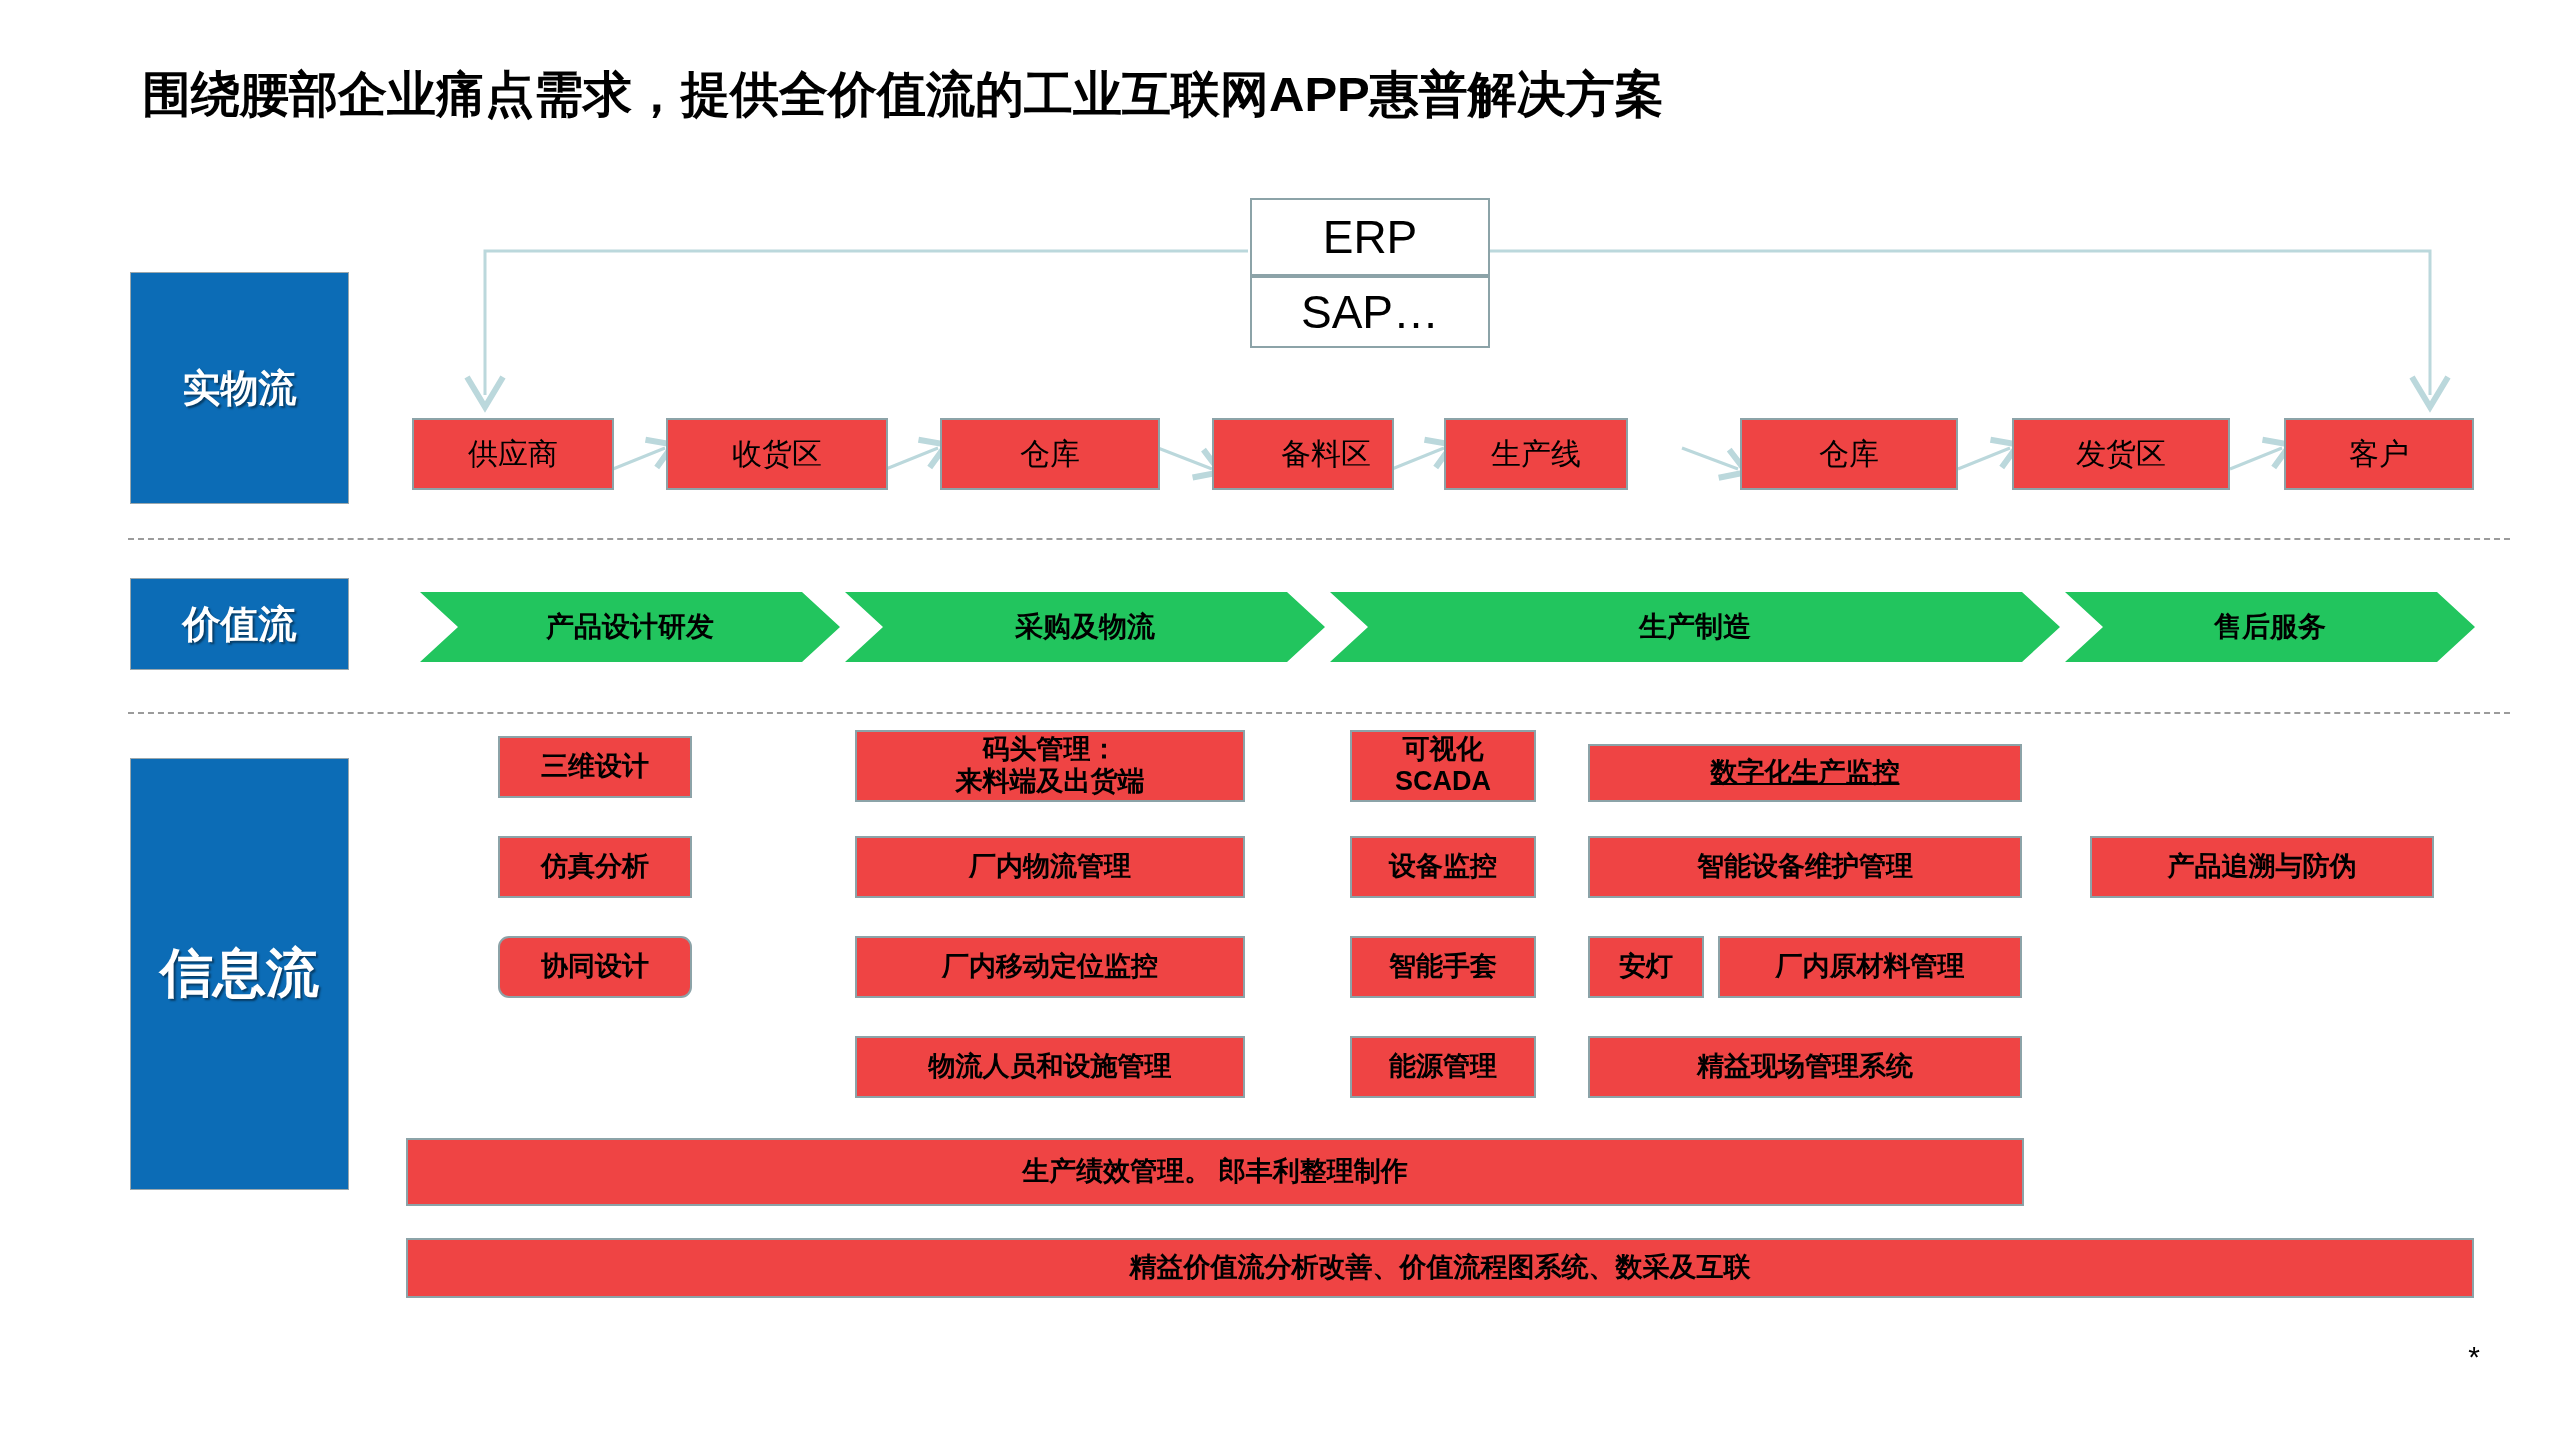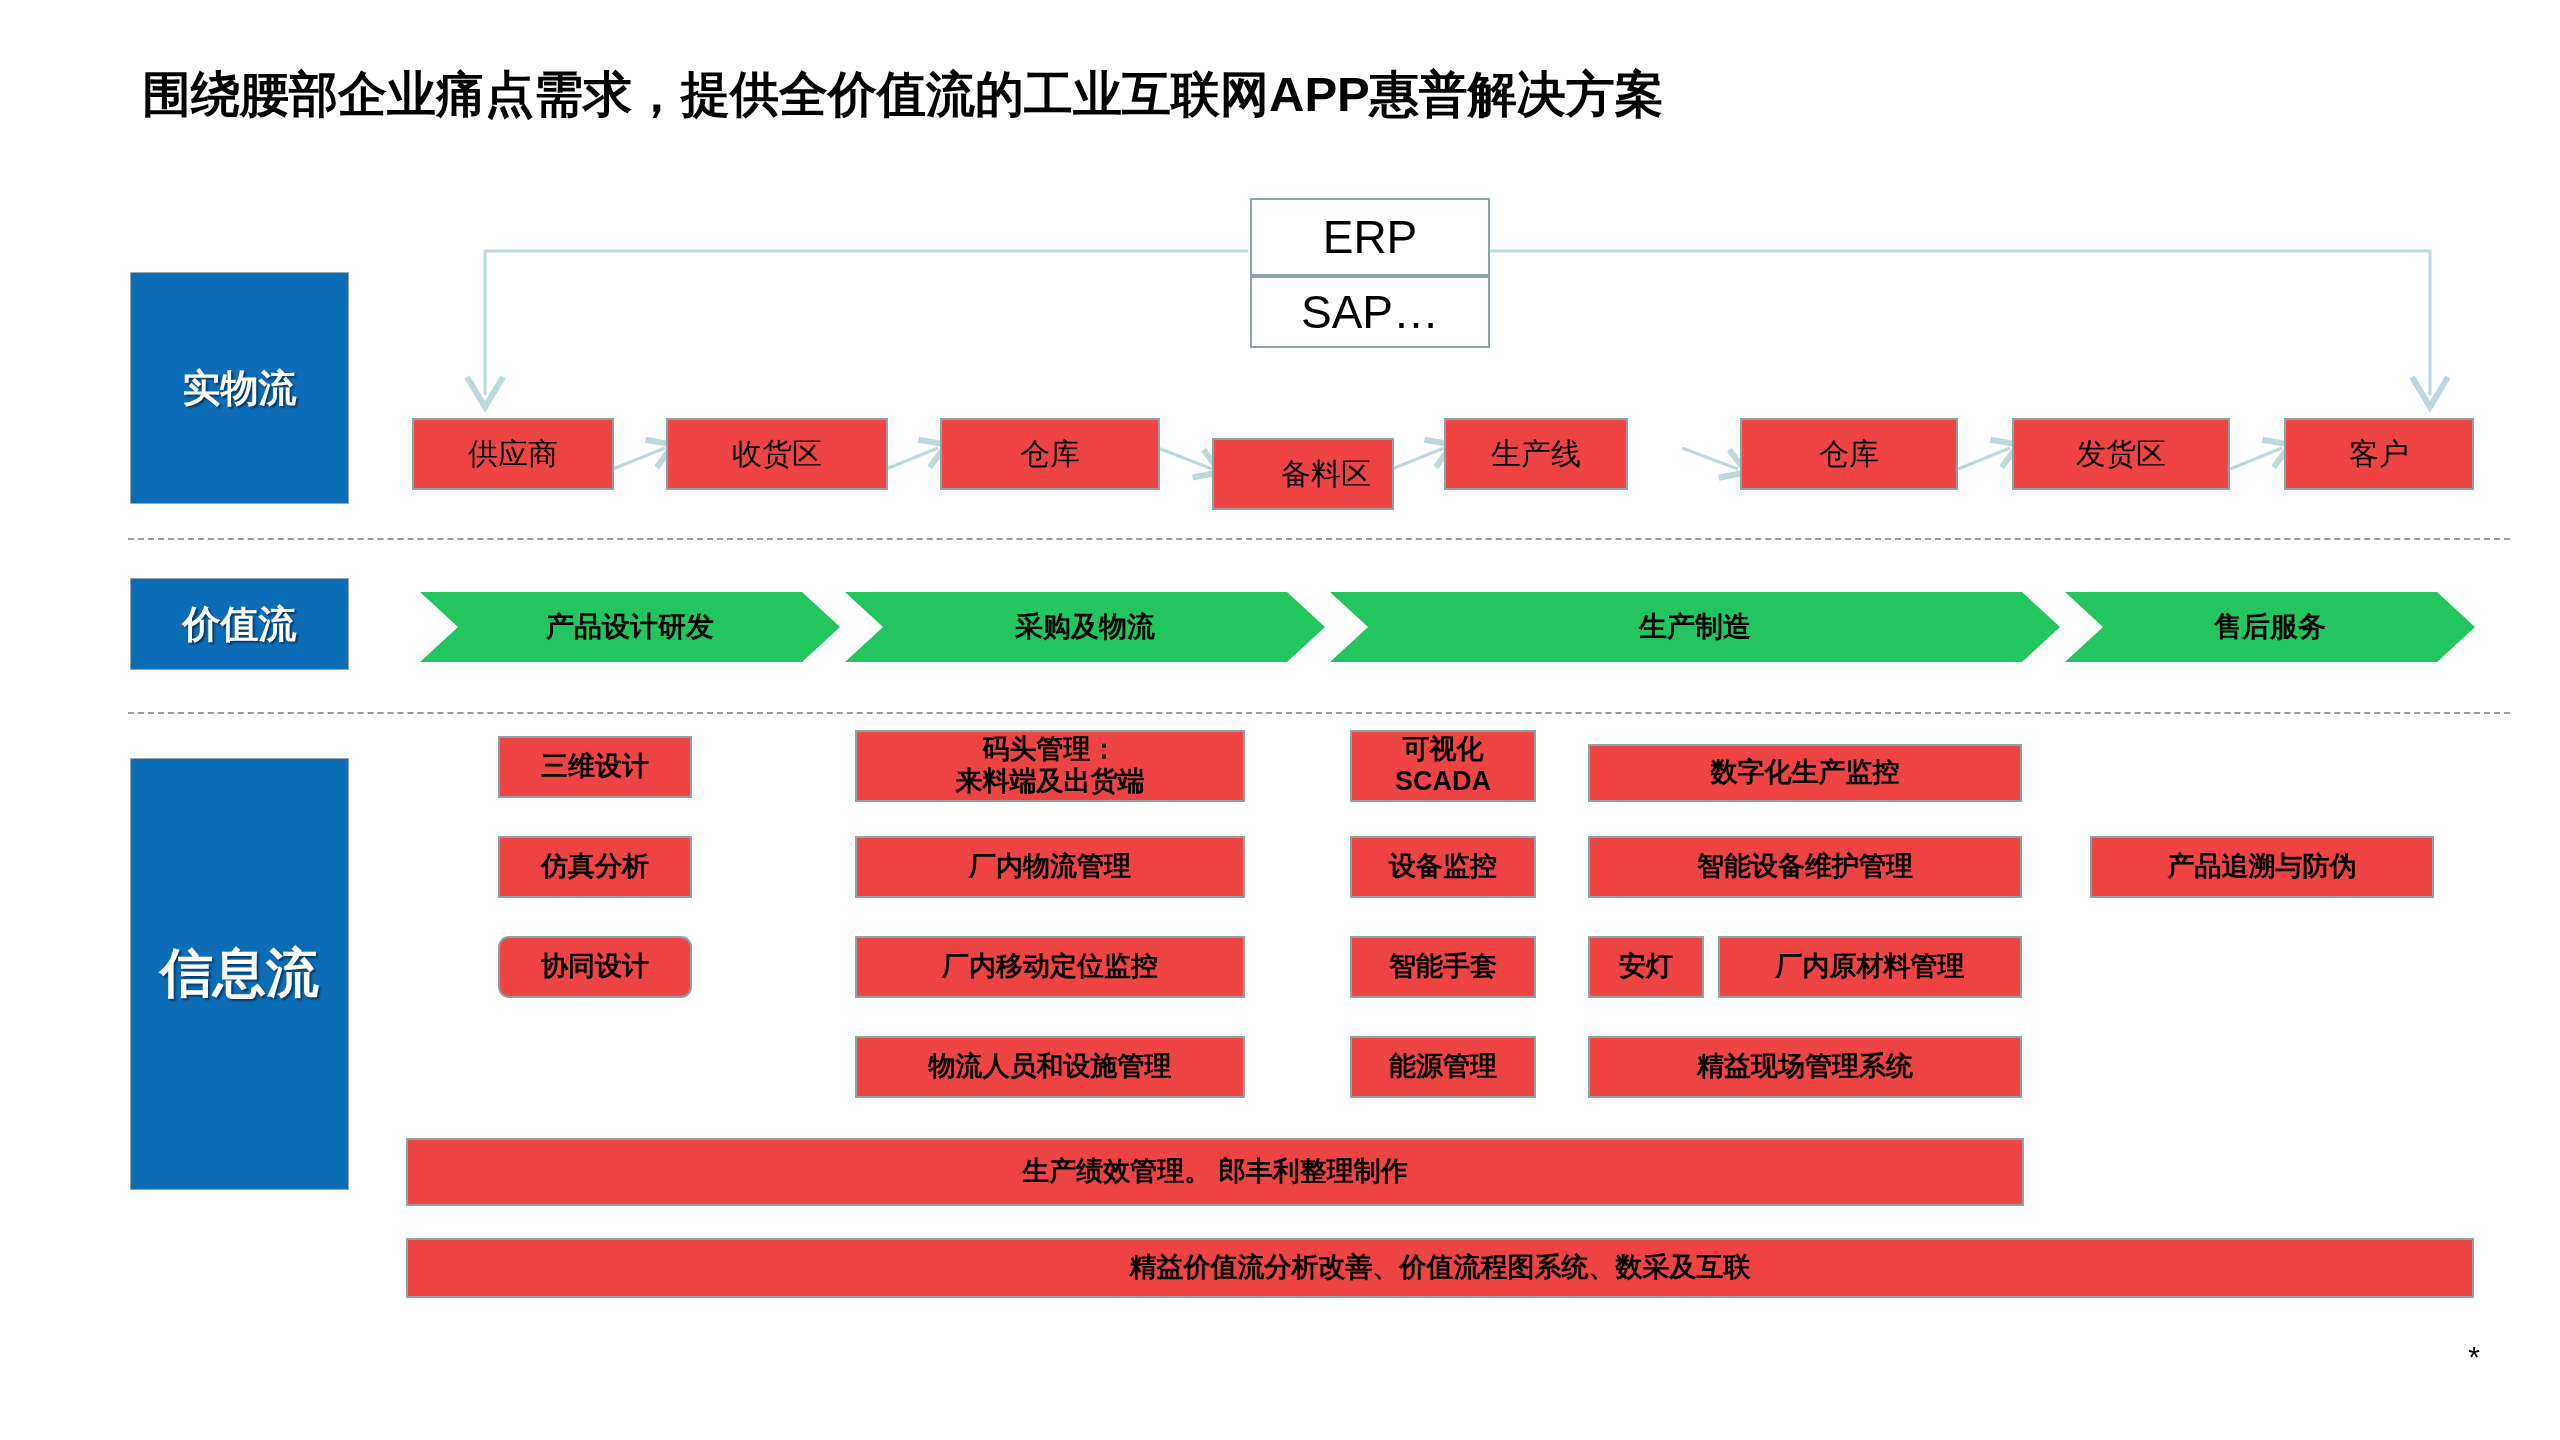--- a/index.html
+++ b/index.html
@@ -114,21 +114,21 @@
   <div class="rowlabel" id="label-physical">实物流</div>
   <div class="rowlabel" id="label-value">价值流</div>
   <div class="rowlabel" id="label-info">信息流</div>
 
   <div class="white-box" style="left:1250px;top:198px;width:240px;height:78px;">ERP</div>
   <div class="white-box" style="left:1250px;top:276px;width:240px;height:72px;">SAP…</div>
 
   <div class="node pnode" style="left:412px;top:418px;width:202px;height:72px;">供应商</div>
   <div class="node pnode" style="left:666px;top:418px;width:222px;height:72px;">收货区</div>
   <div class="node pnode" style="left:940px;top:418px;width:220px;height:72px;">仓库</div>
-  <div class="node pnode" style="left:1212px;top:438px;width:182px;height:72px;padding-left:46px;">备料区</div>
+  <div class="node pnode" style="left:1212px;top:418px;width:182px;height:72px;padding-left:46px;">备料区</div>
   <div class="node pnode" style="left:1444px;top:418px;width:184px;height:72px;">生产线</div>
   <div class="node pnode" style="left:1740px;top:418px;width:218px;height:72px;">仓库</div>
   <div class="node pnode" style="left:2012px;top:418px;width:218px;height:72px;">发货区</div>
   <div class="node pnode" style="left:2284px;top:418px;width:190px;height:72px;">客户</div>
 
   <div class="dashed" style="left:128px;top:538px;width:2382px;"></div>
   <div class="dashed" style="left:128px;top:712px;width:2382px;"></div>
 
   <div class="chev" style="left:420px;top:592px;width:420px;">产品设计研发</div>
   <div class="chev" style="left:845px;top:592px;width:480px;">采购及物流</div>
@@ -144,21 +144,21 @@
   <div class="node" style="left:855px;top:836px;width:390px;height:62px;">厂内物流管理</div>
   <div class="node" style="left:855px;top:936px;width:390px;height:62px;">厂内移动定位监控</div>
   <div class="node" style="left:855px;top:1036px;width:390px;height:62px;">物流人员和设施管理</div>
 
   <div class="node" style="left:1350px;top:730px;width:186px;height:72px;">可视化
 SCADA</div>
   <div class="node" style="left:1350px;top:836px;width:186px;height:62px;">设备监控</div>
   <div class="node" style="left:1350px;top:936px;width:186px;height:62px;">智能手套</div>
   <div class="node" style="left:1350px;top:1036px;width:186px;height:62px;">能源管理</div>
 
-  <div class="node" style="left:1588px;top:744px;width:434px;height:58px;">数字化生产监控</div>
+  <div class="node" style="left:1588px;top:744px;width:434px;height:58px;text-decoration:underline;">数字化生产监控</div>
   <div class="node" style="left:1588px;top:836px;width:434px;height:62px;">智能设备维护管理</div>
   <div class="node" style="left:1588px;top:936px;width:116px;height:62px;">安灯</div>
   <div class="node" style="left:1718px;top:936px;width:304px;height:62px;">厂内原材料管理</div>
   <div class="node" style="left:1588px;top:1036px;width:434px;height:62px;">精益现场管理系统</div>
 
   <div class="node" style="left:2090px;top:836px;width:344px;height:62px;">产品追溯与防伪</div>
 
   <div class="node" style="left:406px;top:1138px;width:1618px;height:68px;">生产绩效管理。   郎丰利整理制作</div>
   <div class="node" style="left:406px;top:1238px;width:2068px;height:60px;">精益价值流分析改善、价值流程图系统、数采及互联</div>
 

